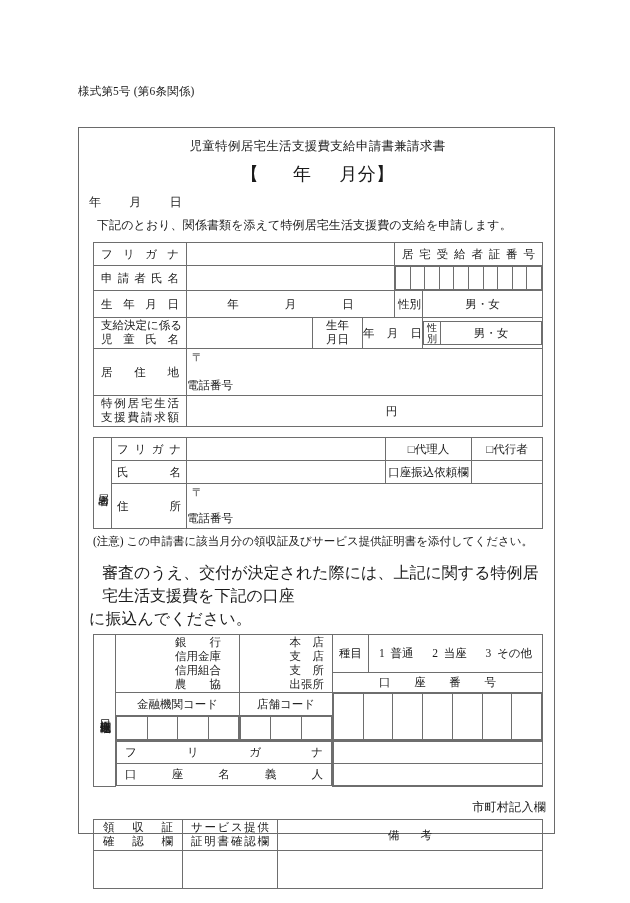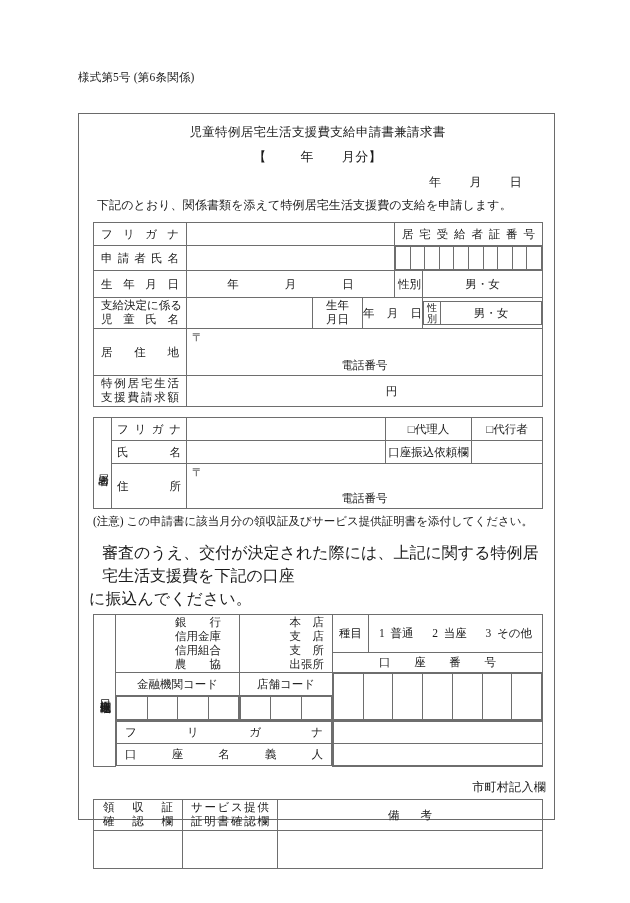--- a/index.html
+++ b/index.html
@@ -9,21 +9,21 @@
   }
   body {
     width: 630px;
     height: 903px;
     font-family: "Liberation Serif", "DejaVu Serif", serif;
     color: #1a1a1a;
     position: relative;
     overflow: hidden;
   }
 
-  .page { position: absolute; inset: 0; }
+  .page { position: absolute; inset: 0; margin-top: 14px; }
 
   
   .form-no {
     position: absolute;
     left: 78px;
     top: 70px;
     font-size: 11.5px;
     letter-spacing: 0.2px;
     white-space: nowrap;
   }
@@ -48,39 +48,38 @@
 
   
   .doc-title {
     text-align: center;
     font-size: 12.5px;
     letter-spacing: 0.3px;
     margin-top: 2px;
   }
   .doc-period {
     text-align: center;
-    font-size: 13px;
+    font-size: 18px;
     margin-top: 7px;
     letter-spacing: 0.3px;
   }
   .sp { display: inline-block; }
   .sp-6 { width: 34px; }
   .sp-5 { width: 28px; }
 
   .addressee {
     font-size: 12px;
     margin-top: 9px;
     padding-left: 22px;
     letter-spacing: 0.3px;
   }
   .addressee .sama { display: inline-block; margin-left: 44px; }
 
   .dateline {
     font-size: 12px;
-    text-align: right;
     margin-top: 8px;
     padding-right: 24px;
     letter-spacing: 0.3px;
   }
 
   .lead {
     font-size: 12px;
     margin-top: 6px;
     padding-left: 8px;
     letter-spacing: 0.1px;
@@ -171,21 +170,20 @@
   .postal {
     position: absolute;
     left: 5px;
     top: 2px;
     font-size: 11px;
   }
   .tel {
     position: absolute;
     left: 0; right: 0;
     bottom: 3px;
-    text-align: center;
     font-size: 11.5px;
   }
   .yen { text-align: center; }
 
   .ymd {
     display: flex;
     justify-content: center;
     gap: 0;
     white-space: nowrap;
   }

